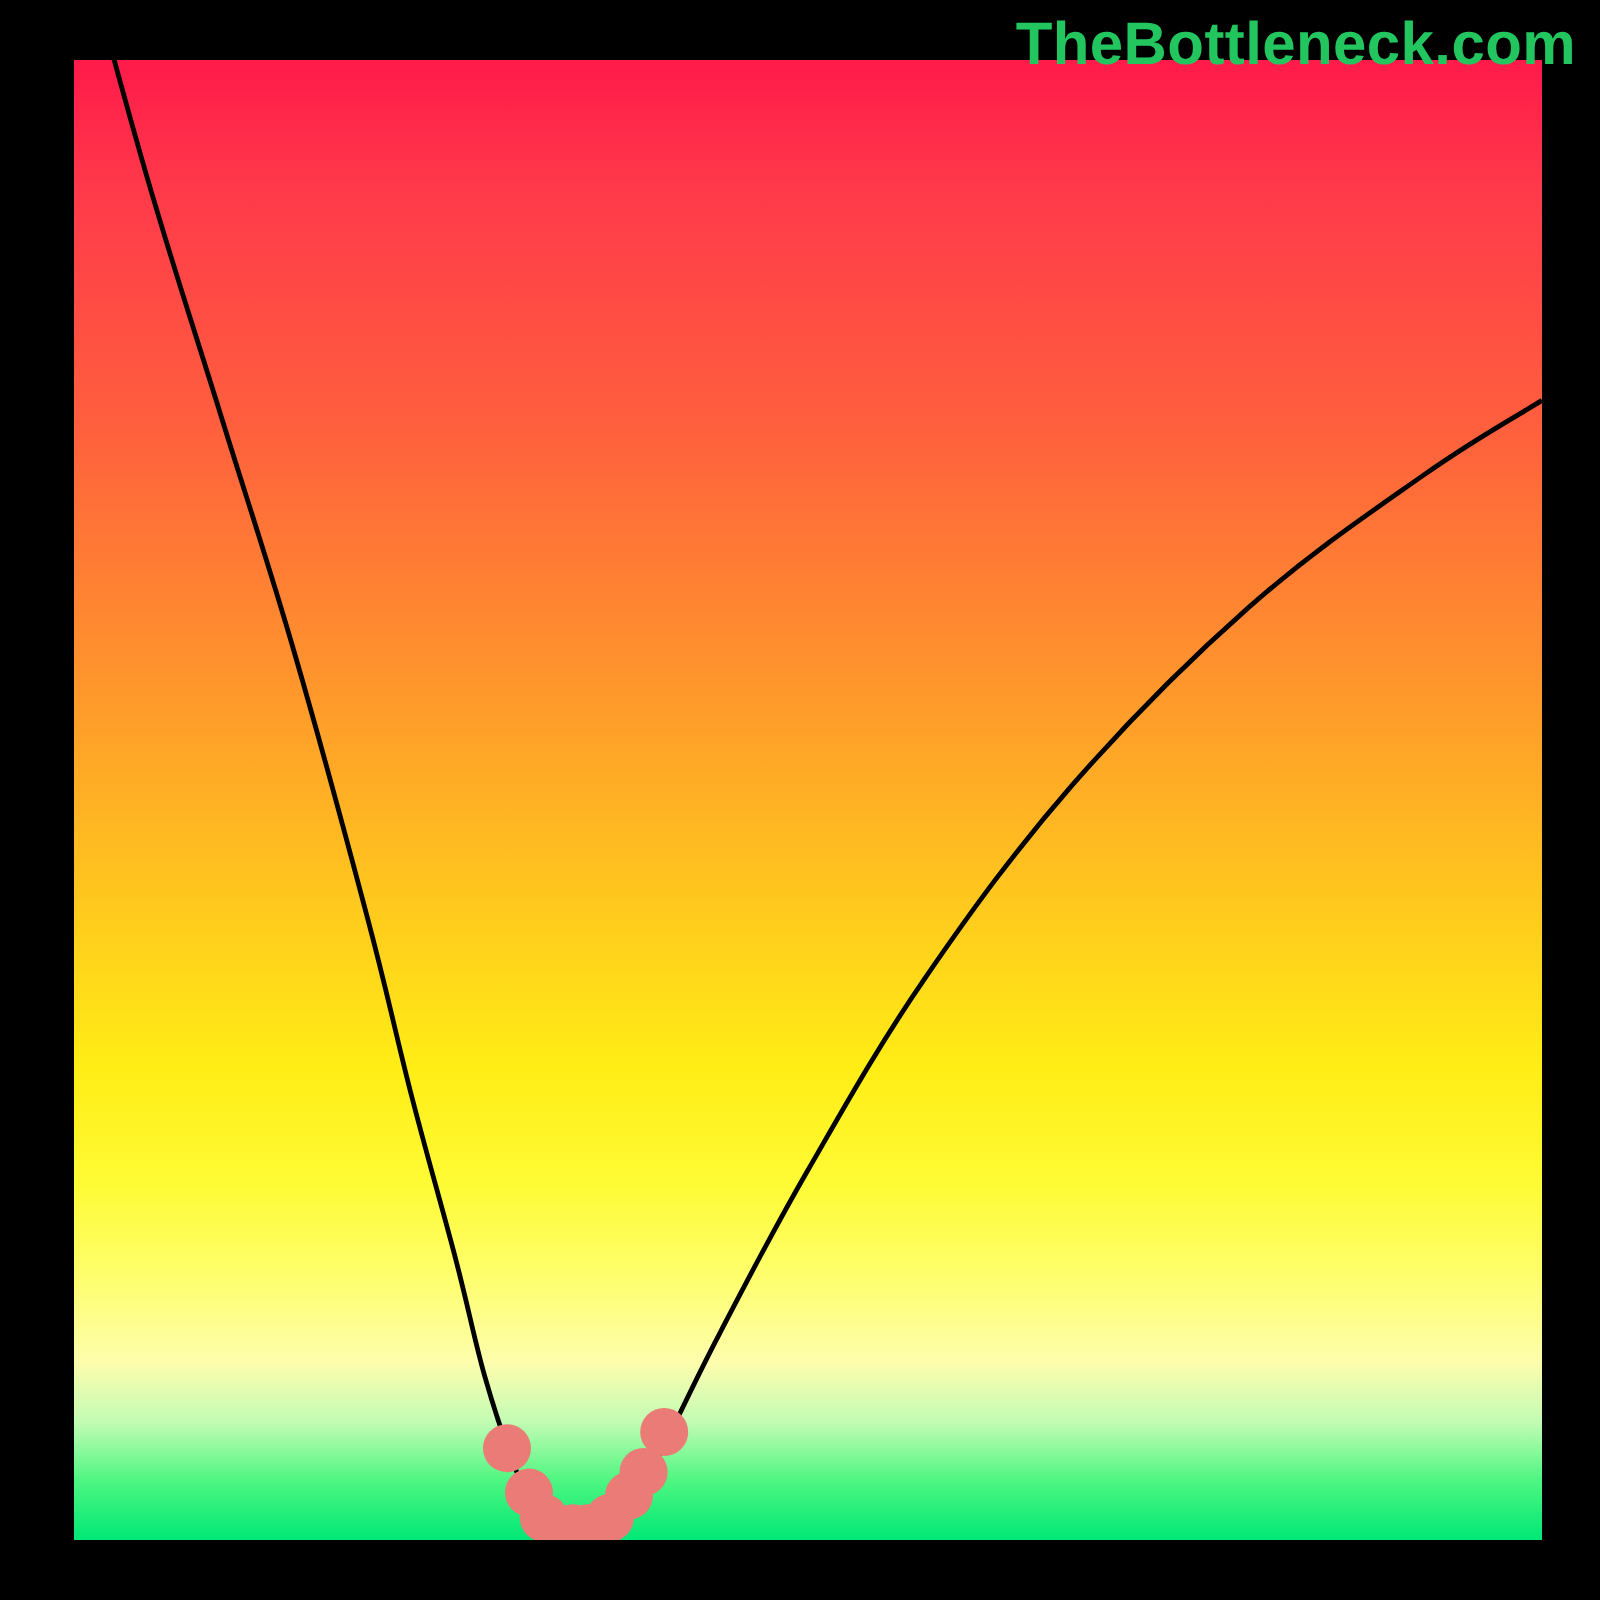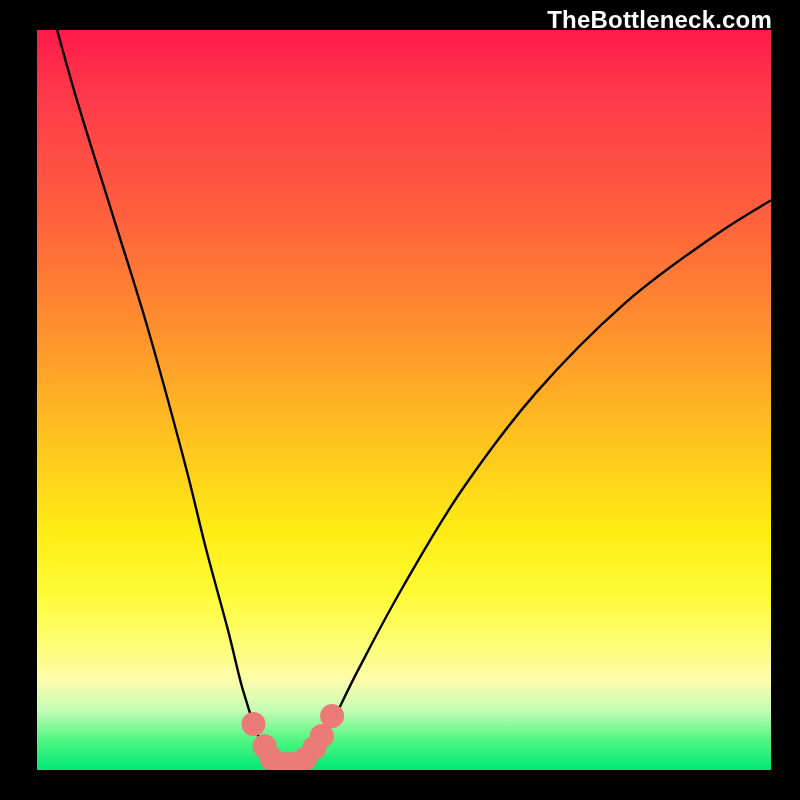--- a/index.html
+++ b/index.html
@@ -13,23 +13,23 @@
   }
   .frame {
     position: relative;
     width: 800px;
     height: 800px;
     background: #000;
   }
   .watermark {
     position: absolute;
     top: 6px;
-    right: 28px;
-    color: #ffffff;
-    font-size: 24px;
+    right: 12px;
+    color: #22c55e;
+    font-size: 30px;
     font-weight: 600;
     letter-spacing: 0.2px;
     z-index: 10;
   }
   .plot-bg {
     position: absolute;
     left: 37px;
     top: 30px;
     width: 734px;
     height: 740px;

